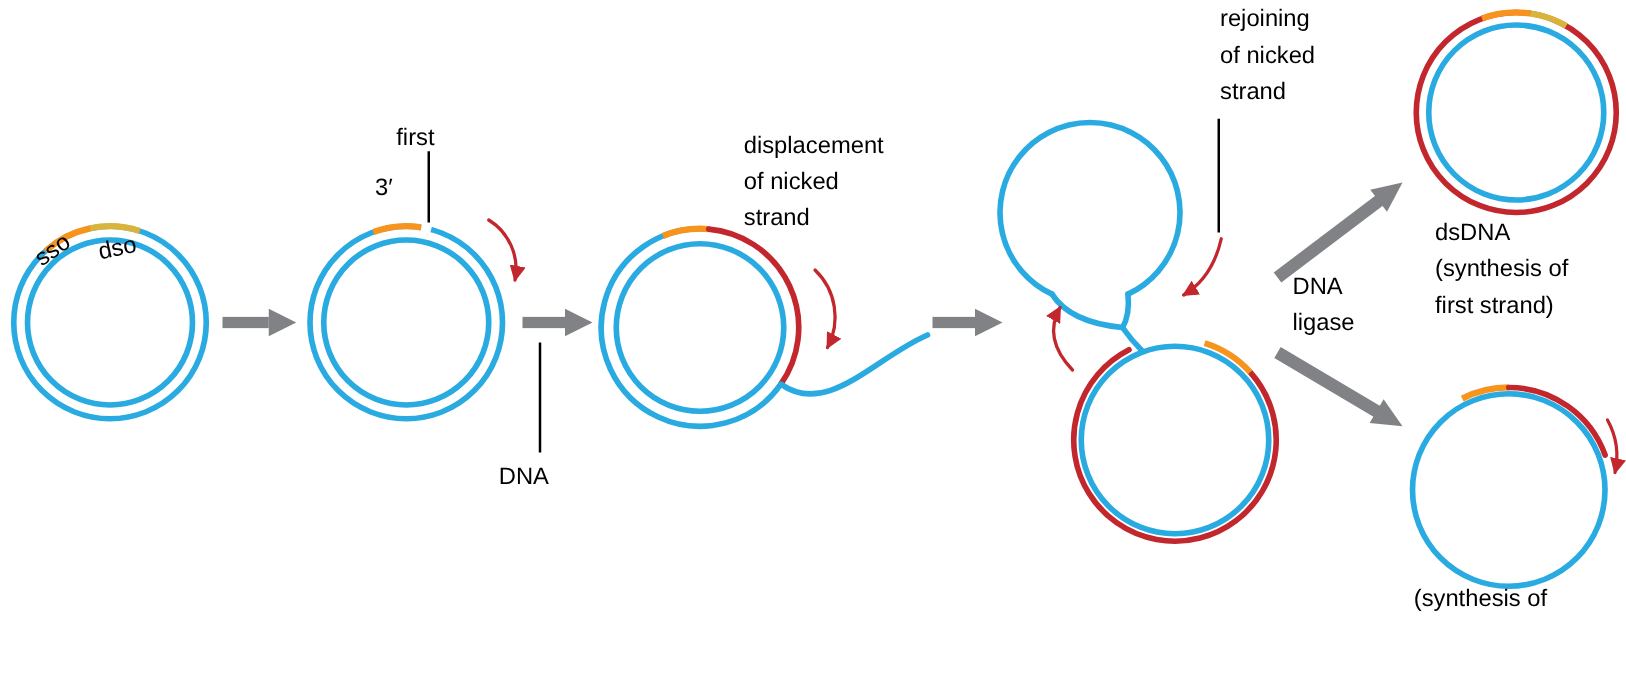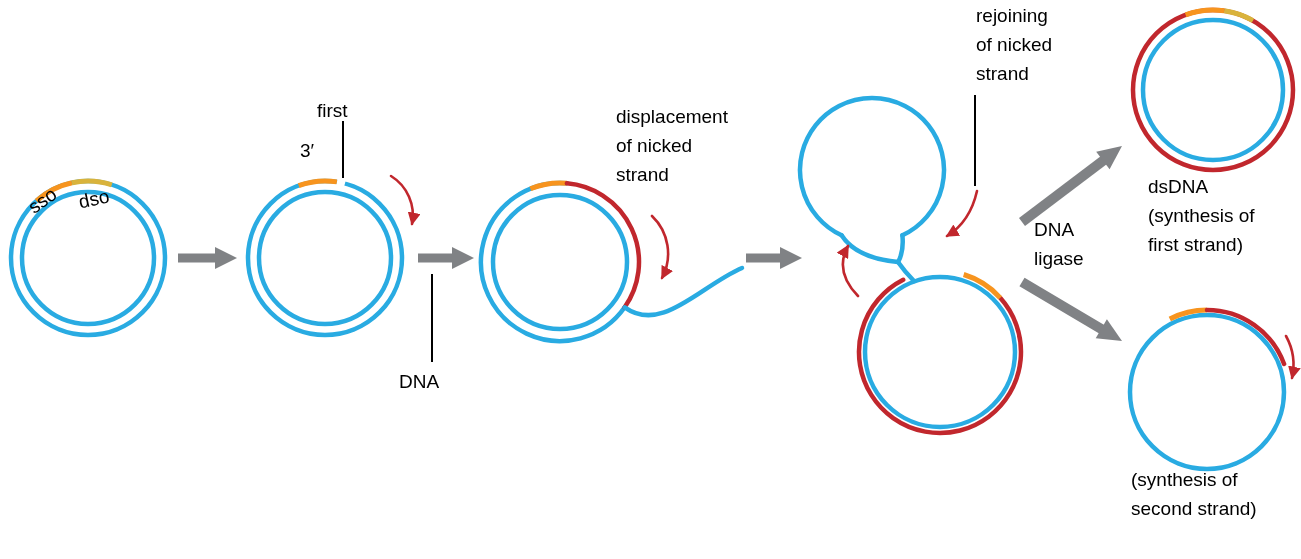--- a/index.html
+++ b/index.html
@@ -114,21 +114,21 @@
   <div class="lbl rot" style="left:22px;top:197px;transform:rotate(-35deg)">sso</div>
   <div class="lbl rot" style="left:76px;top:188px;transform:rotate(-12deg)">dso</div>
 
   <div class="lbl" style="left:317px;top:96px">first</div>
   <div class="lbl" style="left:300px;top:136px">3′</div>
 
   <div class="lbl" style="left:399px;top:367px">
     <div>DNA</div>
   </div>
 
-  <div class="lbl" style="left:616px;top:102px">
+  <div class="lbl" style="left:595px;top:102px">
     <div>displacement</div>
     <div>of nicked</div>
     <div>strand</div>
   </div>
 
   <div class="lbl" style="left:976px;top:1px">
     <div>rejoining</div>
     <div>of nicked</div>
     <div>strand</div>
   </div>
@@ -139,16 +139,15 @@
   </div>
 
   <div class="lbl" style="left:1148px;top:172px">
     <div>dsDNA</div>
     <div>(synthesis of</div>
     <div>first strand)</div>
   </div>
 
   <div class="lbl" style="left:1131px;top:465px">
     <div>(synthesis of</div>
-    <div>second strand)</div>
   </div>
 
 </div>
 
 </body></html>

